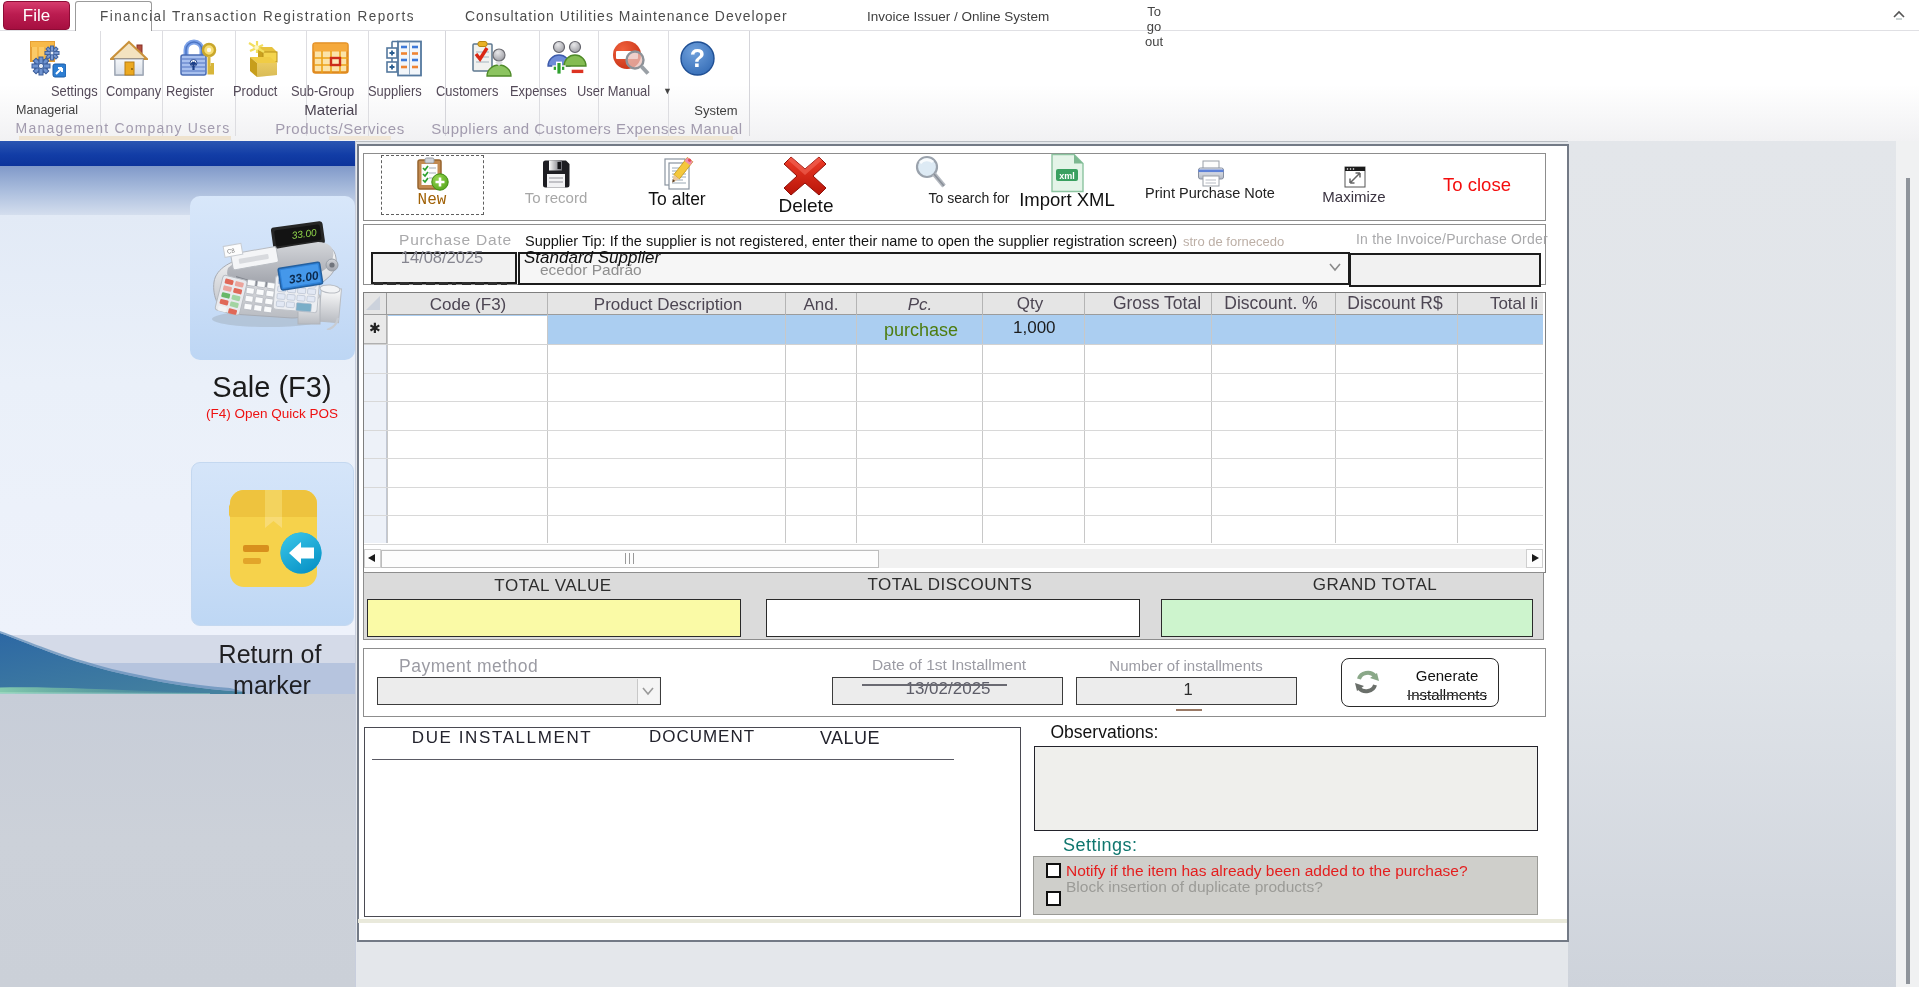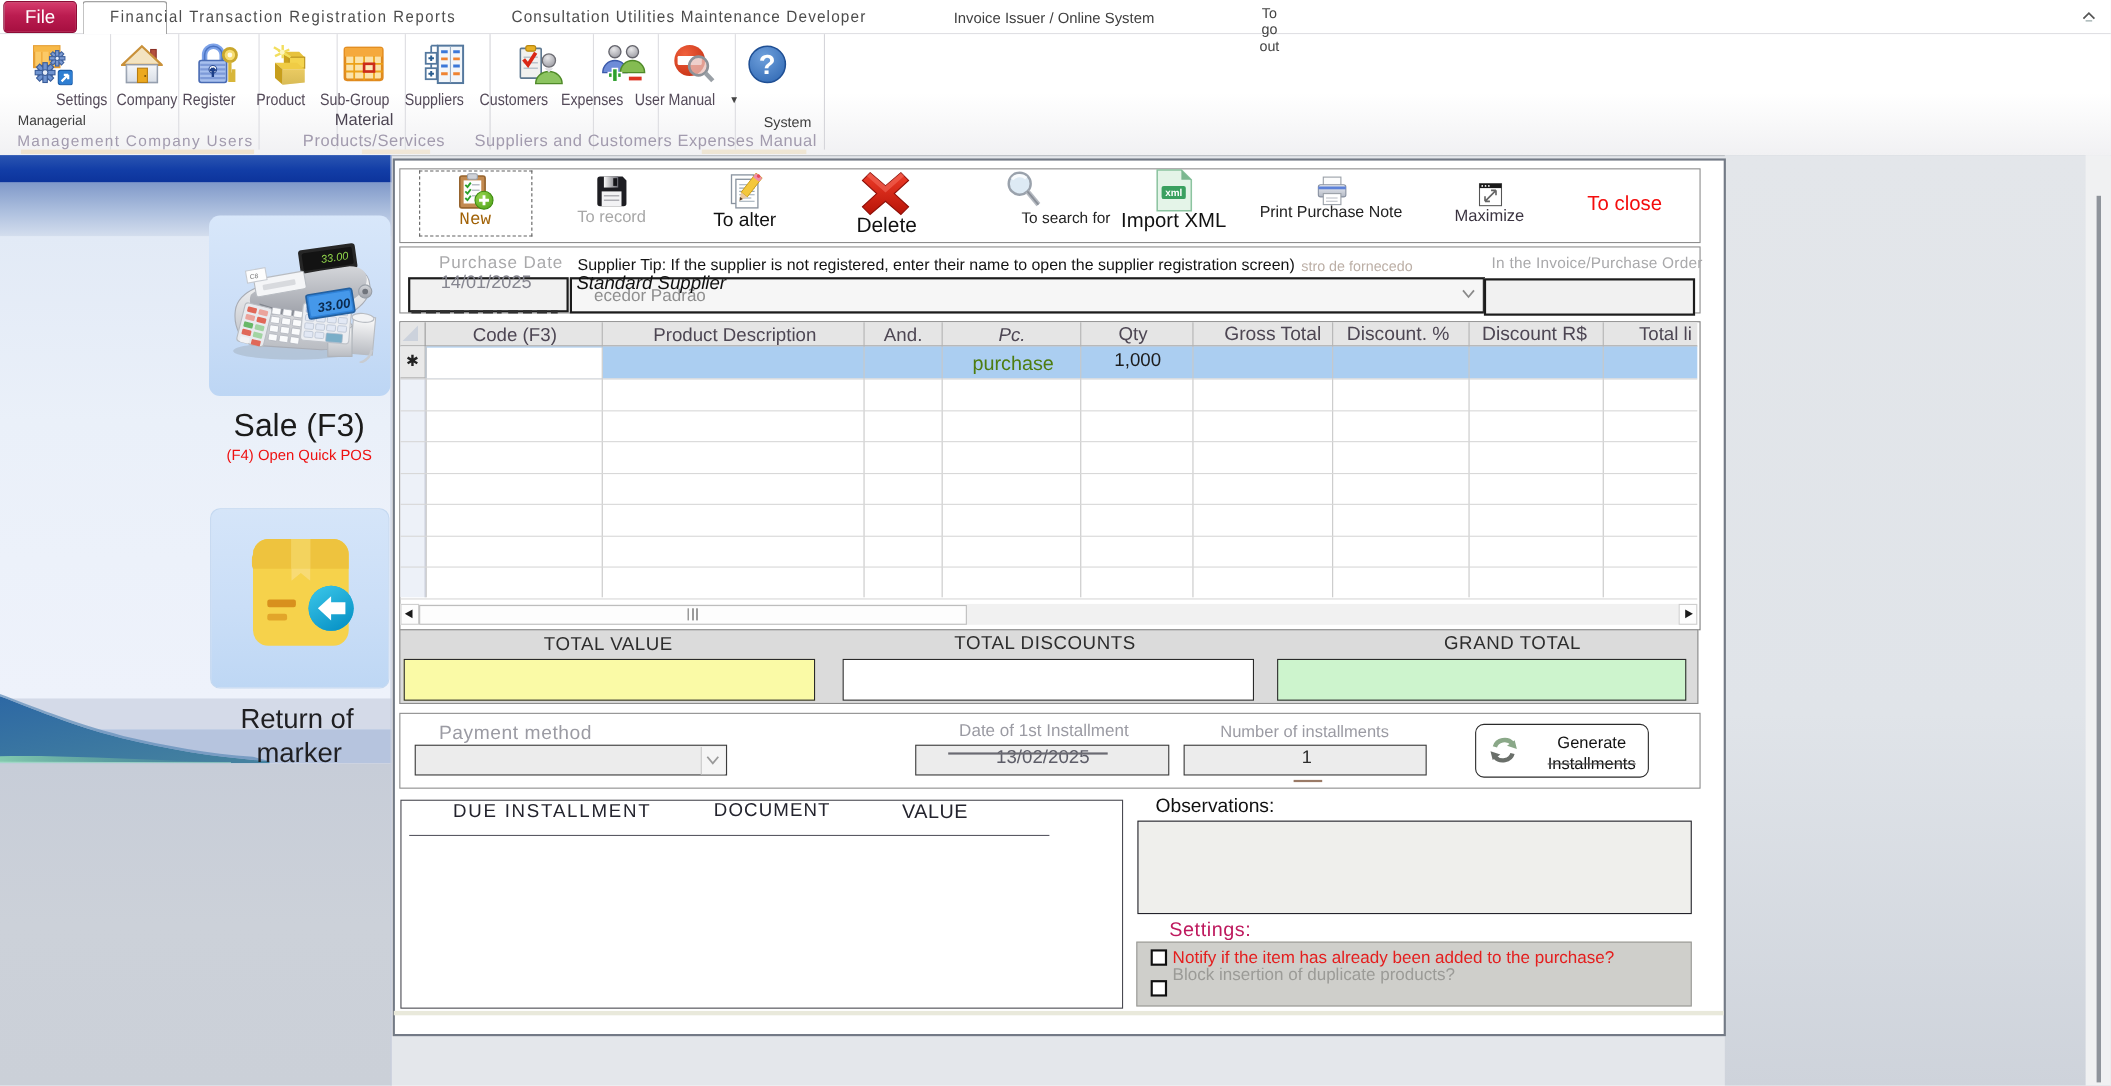--- a/index.html
+++ b/index.html
@@ -484,21 +484,21 @@
     <circle cx="6.5" cy="3" r="0.8" fill="#fff"></circle>
     <circle cx="9.5" cy="3" r="0.8" fill="#fff"></circle>
  <path d="M6 17 L16 7 M6 17 L6 12.5 M6 17 L10.5 17 M16 7 L11.5 7 M16 7 L16 11.5" fill="none" stroke="#666" stroke-width="1.5"></path>
 </svg>
 <div class="abs ctr" style="left:1354px;top:188px;font-size:15px;color:#3a3340;">Maximize</div>
 <div class="abs ctr" style="left:1477px;top:174px;font-size:18.5px;color:#f40d0d;">To close</div>
 
 <div class="panel" style="left:362.5px;top:223.5px;width:1181px;height:59px;"></div>
 <div class="abs" style="left:399px;top:231px;font-size:15.5px;color:#a9a9ab;letter-spacing:0.8px;">Purchase Date</div>
 <div class="fld" style="left:371px;top:252px;width:142px;height:28px;"></div>
-<div class="abs" style="left:371px;top:248px;width:142px;text-align:center;font-size:16.5px;color:#85858f;">14/01/2025</div>
+<div class="abs" style="left:371px;top:248px;width:142px;text-align:center;font-size:16.5px;color:#85858f;">14/08/2025</div>
 <div class="abs" style="left:1183px;top:234px;font-size:13px;color:#bcafa6;">stro de fornecedo</div>
 <div class="abs" style="left:525px;top:233px;font-size:14.5px;color:#141414;">Supplier Tip: If the supplier is not registered, enter their name to open the supplier registration screen)</div>
 <div class="fld" style="left:517.5px;top:252px;width:828px;height:29px;background:#f6f6f6;"></div>
 <div class="abs" style="left:540px;top:261px;font-size:15.5px;color:#8f8f8f;">ecedor Padrão</div>
 <div class="abs" style="left:524px;top:248px;font-size:17px;color:#101010;font-style:italic;">Standard Supplier</div>
 <svg class="abs" style="left:1326px;top:262px;" width="18" height="10" viewBox="0 0 18 10">
     <path d="M4 2 L9 8 L14 2" fill="none" stroke="#8a8a8a" stroke-width="1.6"></path>
   </svg>
 <div class="abs" style="left:1356px;top:231px;font-size:14px;color:#a9a9ab;letter-spacing:0.2px;">In the Invoice/Purchase Order</div>
 <div class="fld" style="left:1349px;top:252.5px;width:188px;height:30px;"></div>
@@ -599,18 +599,18 @@
 <div class="abs ctr" style="left:1447px;top:686px;font-size:15px;color:#111;text-decoration:line-through;text-decoration-color:#555;">Installments</div>
 
 <div class="abs" style="left:364px;top:727px;width:657px;height:190px;background:#fff;border:1.5px solid #4a4a52;box-sizing:border-box;"></div>
 <div class="abs ctr" style="left:502px;top:728px;font-size:17px;color:#23232d;letter-spacing:1.6px;">DUE INSTALLMENT</div>
 <div class="abs ctr" style="left:702px;top:727px;font-size:17px;color:#23232d;letter-spacing:1px;">DOCUMENT</div>
 <div class="abs ctr" style="left:850px;top:728px;font-size:18px;color:#23232d;letter-spacing:0.5px;">VALUE</div>
 <div class="abs" style="left:372px;top:758.5px;width:582px;height:1px;background:#5a5a64;"></div>
 
 <div class="abs" style="left:1033.5px;top:722px;font-size:17.5px;color:#111;margin-left:17px;">Observations:</div>
 <div class="abs" style="left:1033.5px;top:746px;width:504px;height:85px;background:#efefec;border:1.5px solid #23232b;box-sizing:border-box;"></div>
-<div class="abs" style="left:1063px;top:835px;font-size:18px;color:#be185d;letter-spacing:0.5px;text-align:right;">Settings:</div>
+<div class="abs" style="left:1063px;top:835px;font-size:18px;color:#0f766e;letter-spacing:0.5px;text-align:right;">Settings:</div>
 <div class="abs" style="left:1033px;top:856px;width:505px;height:58.5px;background:#cfcfcb;border:1px solid #9a9a96;box-sizing:border-box;"></div>
 <div class="abs" style="left:1046px;top:863px;width:15px;height:15px;background:#fff;border:2.4px solid #101010;box-sizing:border-box;"></div>
 <div class="abs" style="left:1066px;top:862px;font-size:15.5px;color:#e41e1e;">Notify if the item has already been added to the purchase?</div>
 <div class="abs" style="left:1066px;top:878px;font-size:15.5px;color:#9b9b97;">Block insertion of duplicate products?</div>
 <div class="abs" style="left:1046px;top:891px;width:15px;height:15px;background:#fff;border:2.4px solid #101010;box-sizing:border-box;"></div>
 
 </body></html>

